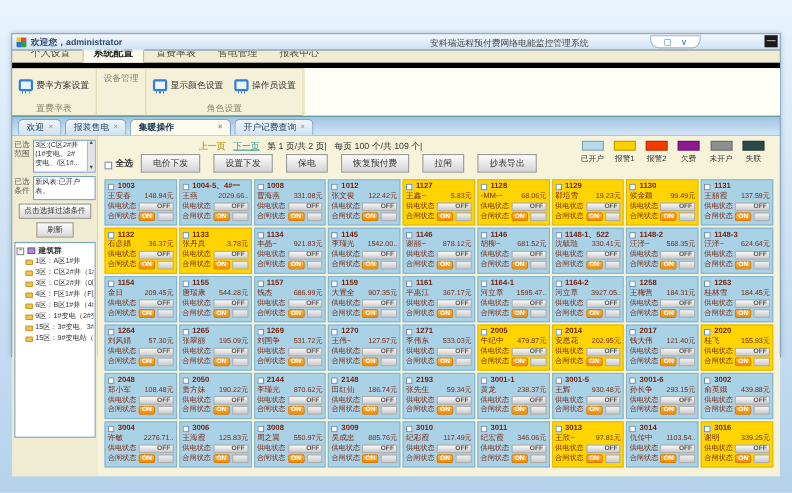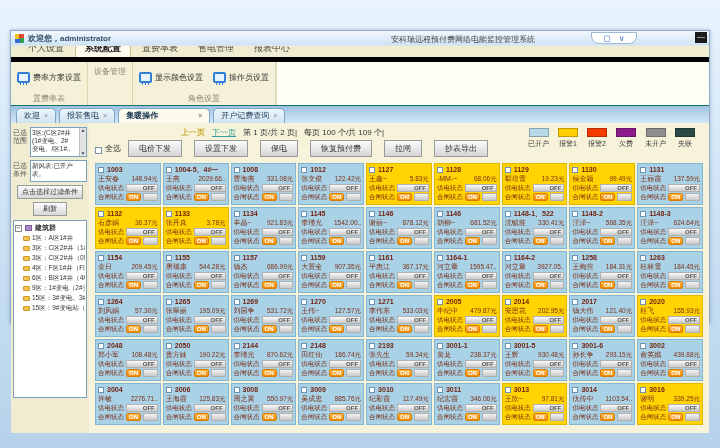--- a/index.html
+++ b/index.html
@@ -77,21 +77,21 @@
   .folder { width:7px; height:5px; background:#f2c14e; border:1px solid #c89b2a;
     border-radius:1px; flex:none; }
 
   
   .main { flex:1; background:#f6f3da; padding:3px 6px 0; position:relative; }
   .pagination { font-size:8px; color:#333; margin-left:86px; display:flex; gap:7px;
     height:12px; align-items:center; }
   .pg-prev { color:#c8a62a;font-weight:bold; }
   .pg-next { color:#2f9e96; text-decoration:underline; }
   .actions { display:flex; align-items:center; gap:7px; margin-top:2px; }
-  .chk-label { font-size:8px; display:flex; gap:3px; align-items:flex-end; color:#333; }
+  .chk-label { font-size:8px; display:flex; gap:3px; align-items:flex-end; color:#333;font-weight:bold; }
   .chkbox { width:7px; height:7px; background:#fff; border:1px solid #7a93ad; flex:none; }
   .abtn { background:linear-gradient(#fcfcfc,#d5d5d5); border:1px solid #9a9a9a; font-size:8px;
     padding:2px 10px; color:#333; cursor:default; }
   .legend { position:absolute; right:14px; top:5px; display:flex; gap:9px; }
   .litem { display:flex; flex-direction:column; align-items:center; gap:2px; font-size:7px; color:#333; }
   .lswatch { width:20px; height:9px; border:1px solid rgba(0,0,0,.25); }
 
   
   .grid { margin-top:6px; display:grid; grid-template-columns:repeat(9,1fr); gap:2px; }
   .card { background:#a9d2e6; border:1px solid #83b6d2; height:42px; padding:1px 2px;

